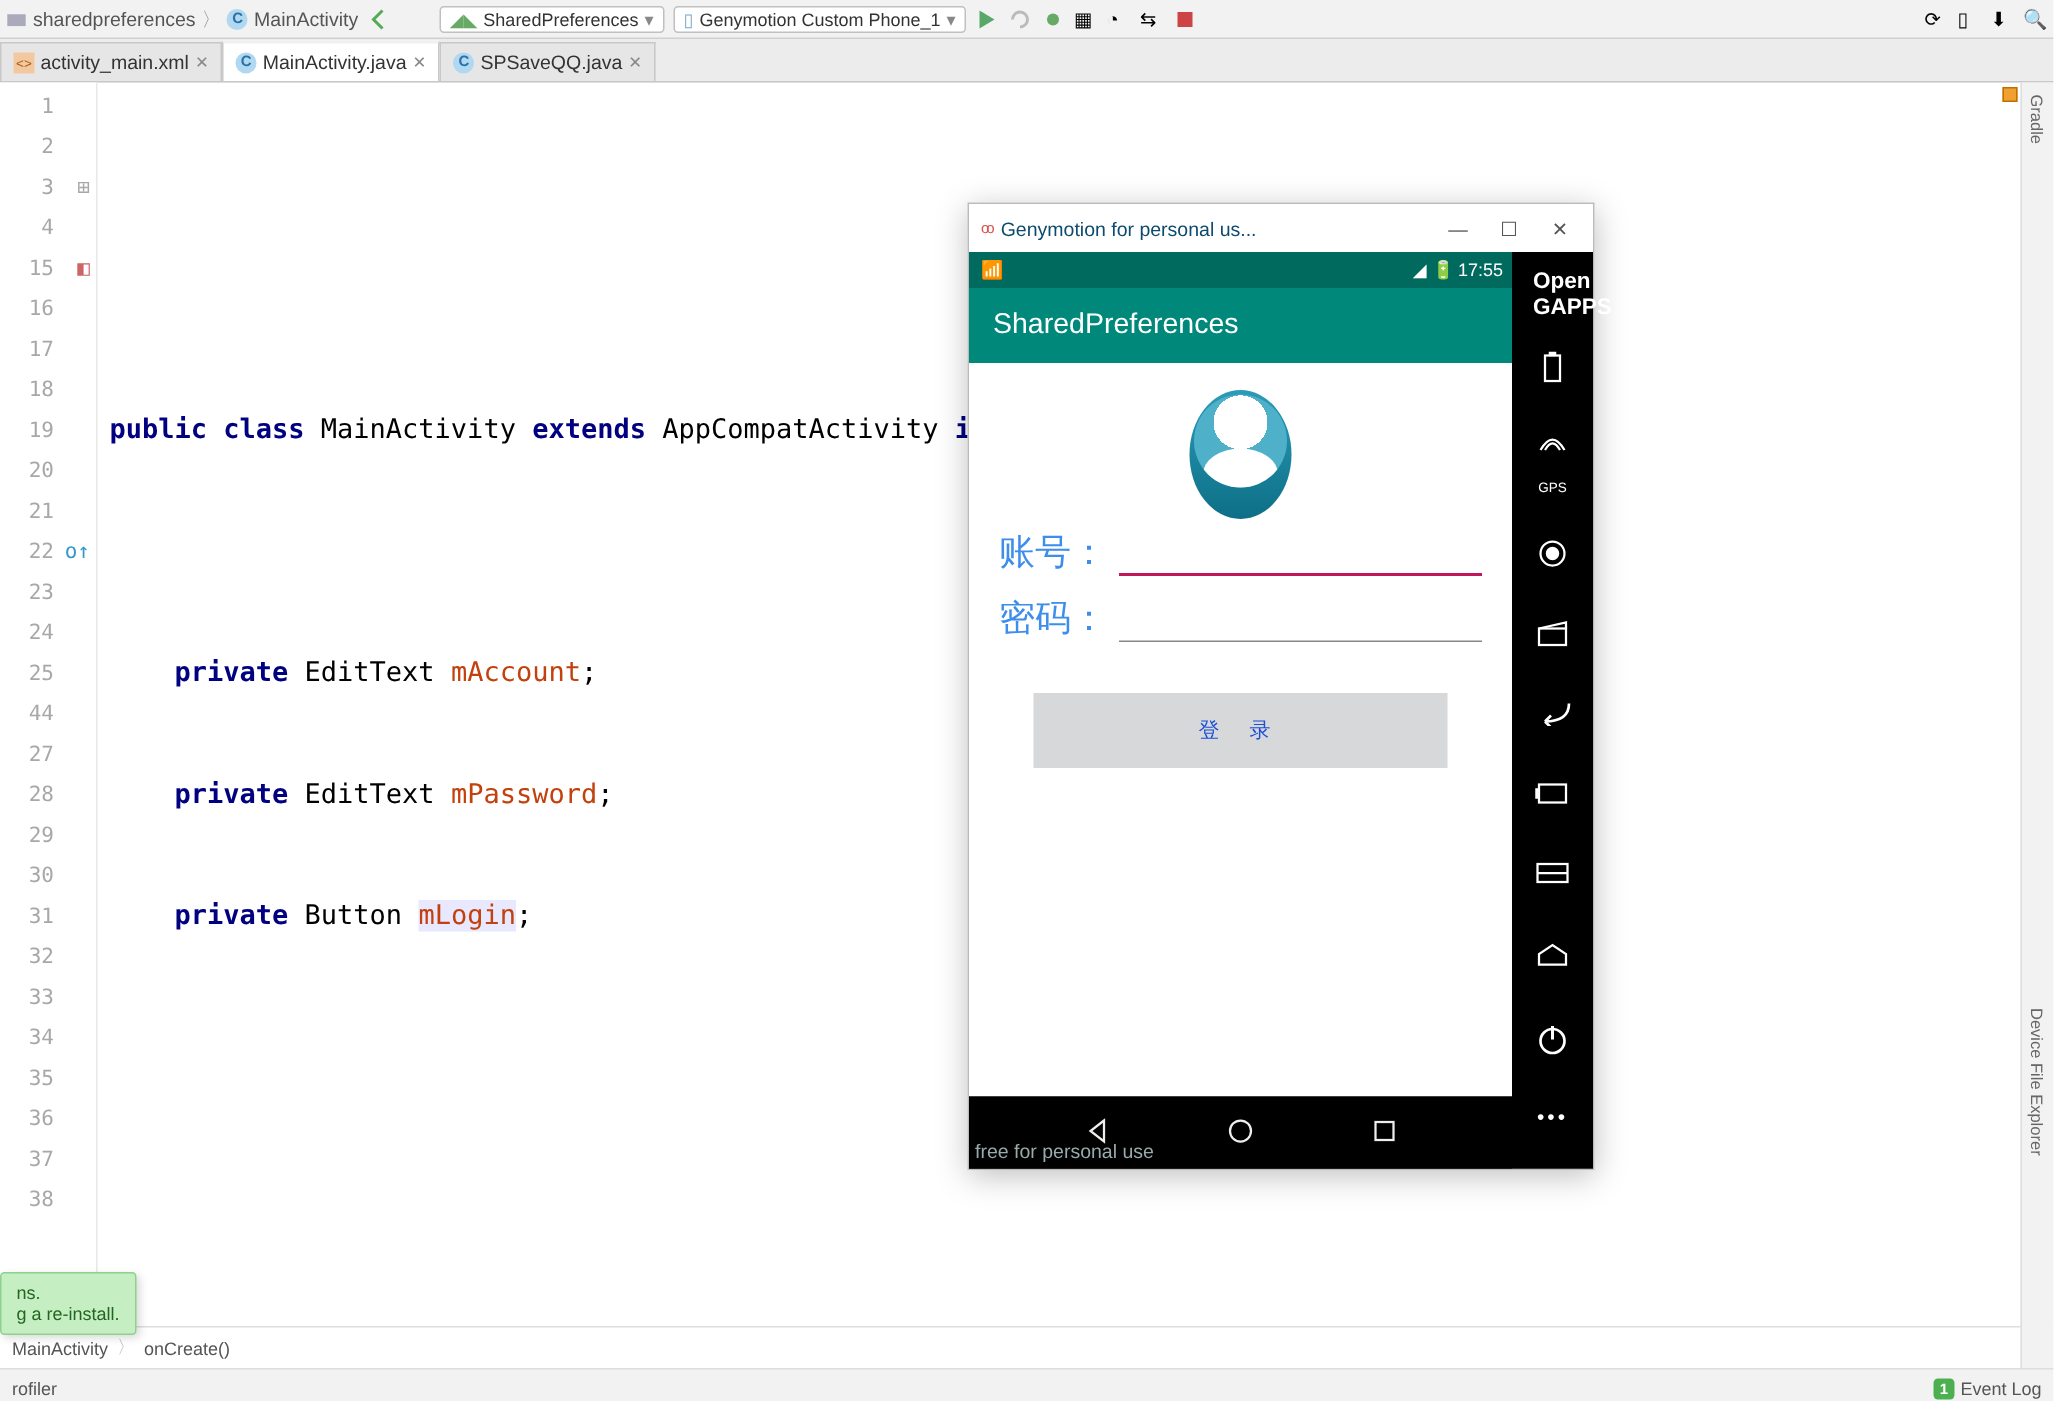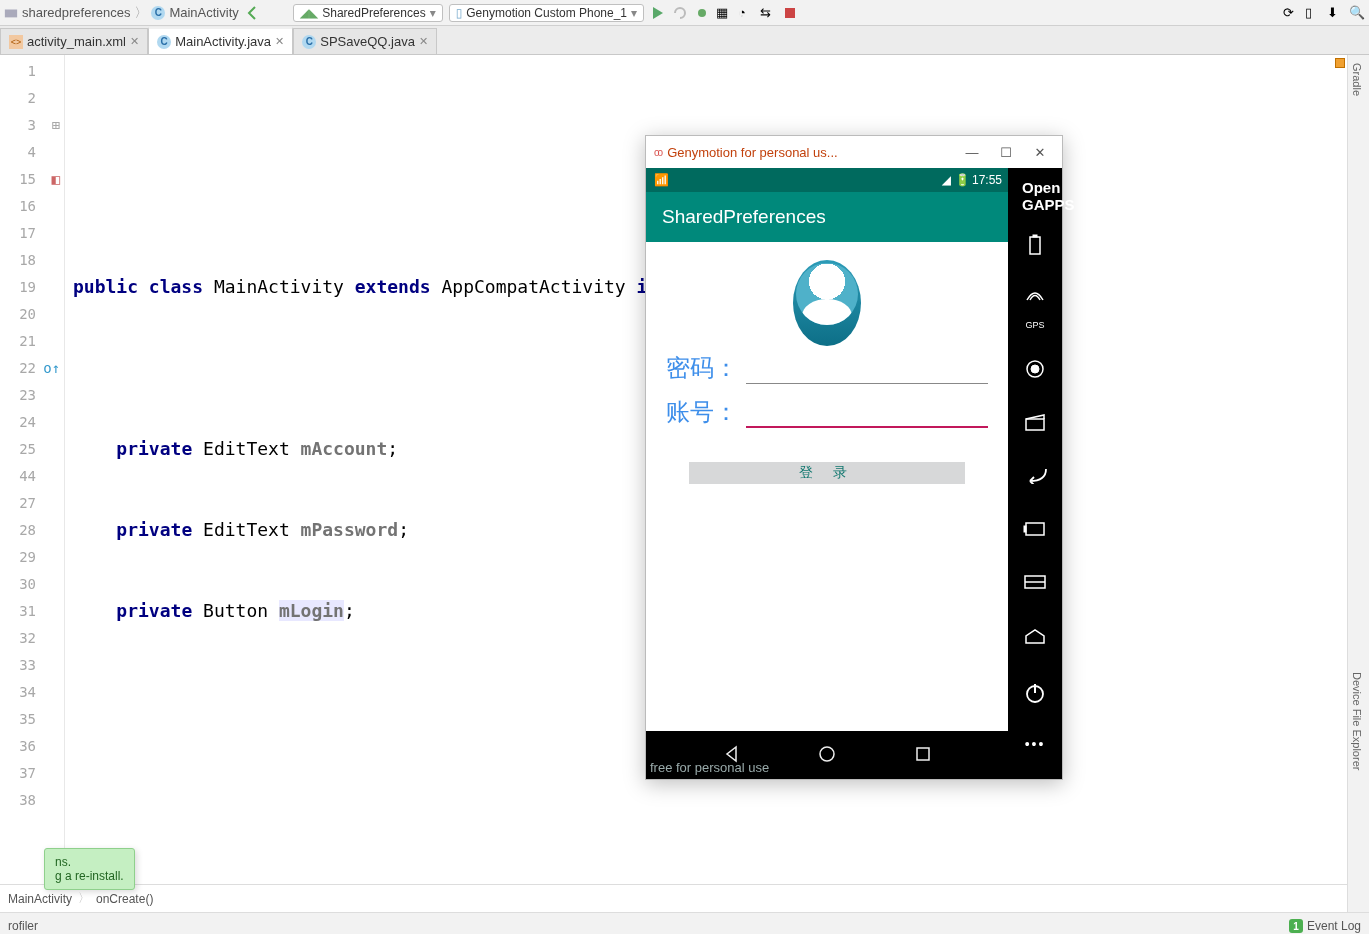--- a/index.html
+++ b/index.html
@@ -116,21 +116,21 @@
   font-family:Consolas,monospace;
   font-size:18px;
   line-height:27px;
   white-space:pre;
   color:#000;
   overflow:hidden;
   position:relative;
 }
 .code-line { height:27px; padding-left:8px; }
 .kw { color:#000080; font-weight:bold; }
-.fld { color:#737373; font-weight:bold; }
+.fld { color:#c2410c; font-weight:normal; }
 .gray-fold {
   background:#e8e8e8;
   color:#999;
   padding:0 4px;
   border-radius:3px;
 }
 
 
 .right-strip {
   position:absolute; right:0; top:55px; bottom:22px;
@@ -162,35 +162,34 @@
   color:#fff;font-size:10px;display:flex;align-items:center;justify-content:center;
   font-weight:bold;
 }
 
 
 .toast {
   position:absolute; left:0; bottom:44px;
   background:#c5efc2; border:1px solid #8fd08c; color:#226622;
   padding:6px 10px; border-radius:3px; font-size:12px;
   box-shadow:2px 2px 6px rgba(0,0,0,0.15);
-  margin-left:44px;
 }
 
 
 .emu-window {
   position:absolute; left:645px; top:135px; width:418px; height:645px;
   background:#fff; border:1px solid #bbb; box-shadow:0 4px 20px rgba(0,0,0,0.25);
   display:flex; flex-direction:column;
 }
 .emu-title {
   height:32px; display:flex; align-items:center; gap:6px;
   padding:0 8px; color:#888; font-size:13px;
 }
 .emu-title .oo { color:#d9534f; font-size:10px; letter-spacing:-2px; }
-.emu-title-text { flex:1; color:#c2410c; }
+.emu-title-text { flex:1; color:#0c4a6e; }
 .win-btn { width:28px; text-align:center; color:#555; cursor:pointer; }
 
 .phone-body {
   flex:1; display:flex; background:#000;
 }
 .screen-wrap { flex:1; display:flex; flex-direction:column; background:#000; }
 .status-strip {
   height:24px; background:#006a5e; color:#fff; display:flex;
   align-items:center; padding:0 6px; font-size:12px;
 }
@@ -221,22 +220,22 @@
   display:flex; align-items:flex-end; width:100%; margin:6px 0;
 }
 .form-row label {
   color:#3d8eea; font-size:24px; margin-right:8px;
 }
 .form-row .uline {
   flex:1; border-bottom:2px solid #c2185b; height:24px;
 }
 .form-row.pwd .uline { border-bottom:1px solid #888; }
 .login-btn {
-  margin-top:28px; width:86%; height:22px;
-  background:#d7d8d9; border:none; color:#0f766e; font-size:14px;
+  margin-top:28px; width:86%; height:50px;
+  background:#d7d8d9; border:none; color:#1d4ed8; font-size:14px;
   letter-spacing:8px; cursor:pointer;
 }
 .navbar {
   height:48px; background:#000; display:flex; align-items:center;
   justify-content:space-evenly; position:relative;
 }
 .navbar .free-txt {
   position:absolute; left:4px; bottom:4px; color:#9aa; font-size:13px;
 }
 .nav-shape svg { stroke:#eee; fill:none; }
@@ -483,26 +482,26 @@
         <span class="sig">🔋</span>
         <span>17:55</span>
       </div>
       <div class="appbar">
         <span>SharedPreferences</span>
       </div>
       <div class="app-content">
         <div class="avatar-wrap">
             <div class="avatar"></div>
           </div>
+        <div class="form-row">
+          <label>账号：</label>
+          <div class="uline"></div>
+        </div>
         <div class="form-row pwd">
           <label>密码：</label>
-          <div class="uline"></div>
-        </div>
-        <div class="form-row">
-          <label>账号：</label>
           <div class="uline"></div>
         </div>
         <button class="login-btn">登 录</button>
       </div>
       <div class="navbar">
         <span class="free-txt">free for personal use</span>
         <span class="nav-shape"><svg width="20" height="20" viewBox="0 0 20 20">
               <path d="M14 3 L5 10 L14 17 Z" stroke-width="1.5"></path>
             </svg></span>
         <span class="nav-shape"><svg width="20" height="20" viewBox="0 0 20 20">

